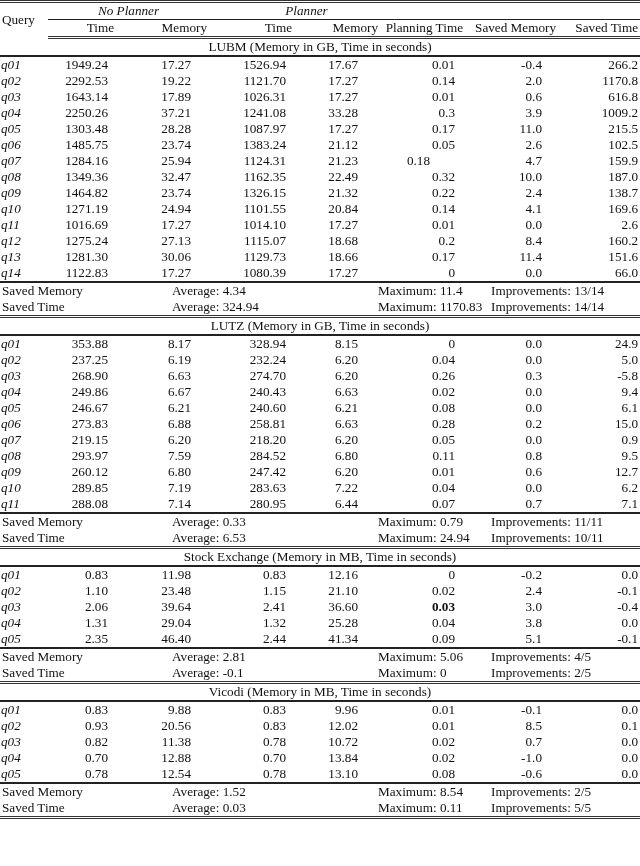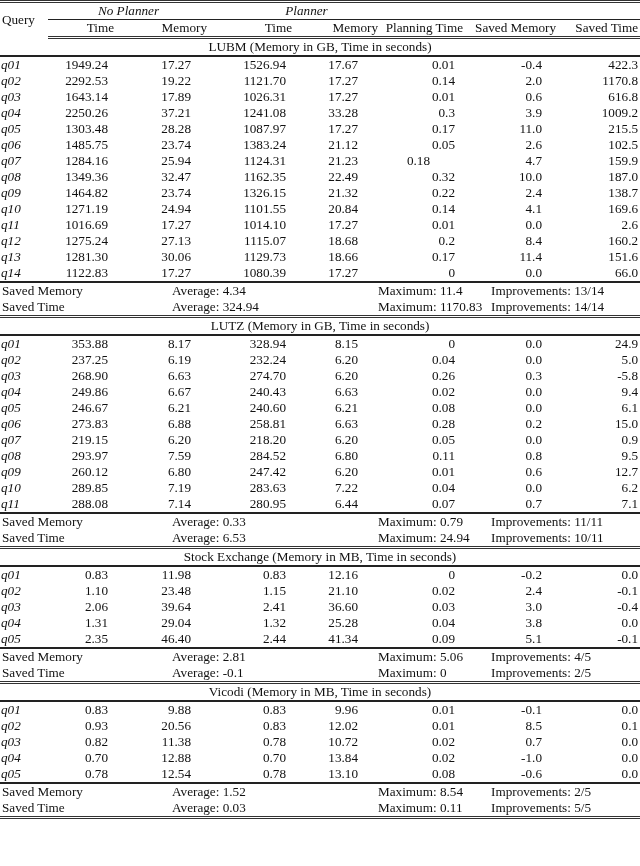--- a/index.html
+++ b/index.html
@@ -55,21 +55,21 @@
         <td colspan="8">LUBM (Memory in GB, Time in seconds)</td>
       </tr>
       <tr>
         <td class="q">q01</td>
         <td class="num" style="padding-right: 8px;">1949.24</td>
         <td class="num" style="padding-right: 18px;">17.27</td>
         <td class="num" style="padding-right: 8px;">1526.94</td>
         <td class="num" style="padding-right: 22px;">17.67</td>
         <td class="num" style="padding-right: 10px;">0.01</td>
         <td class="num" style="padding-right: 16px;">-0.4</td>
-        <td class="num">422.3</td>
+        <td class="num">266.2</td>
       </tr>
       <tr>
         <td class="q">q02</td>
         <td class="num" style="padding-right: 8px;">2292.53</td>
         <td class="num" style="padding-right: 18px;">19.22</td>
         <td class="num" style="padding-right: 8px;">1121.70</td>
         <td class="num" style="padding-right: 22px;">17.27</td>
         <td class="num" style="padding-right: 10px;">0.14</td>
         <td class="num" style="padding-right: 16px;">2.0</td>
         <td class="num">1170.8</td>
@@ -353,21 +353,21 @@
         <td class="num" style="padding-right: 10px;">0.02</td>
         <td class="num" style="padding-right: 16px;">2.4</td>
         <td class="num">-0.1</td>
       </tr>
       <tr>
         <td class="q">q03</td>
         <td class="num" style="padding-right: 8px;">2.06</td>
         <td class="num" style="padding-right: 18px;">39.64</td>
         <td class="num" style="padding-right: 8px;">2.41</td>
         <td class="num" style="padding-right: 22px;">36.60</td>
-        <td class="num" style="padding-right: 10px;">0.03</td>
+        <td class="num" style="padding-right: 10px; font-weight: bold;">0.03</td>
         <td class="num" style="padding-right: 16px;">3.0</td>
         <td class="num">-0.4</td>
       </tr>
       <tr>
         <td class="q">q04</td>
         <td class="num" style="padding-right: 8px;">1.31</td>
         <td class="num" style="padding-right: 18px;">29.04</td>
         <td class="num" style="padding-right: 8px;">1.32</td>
         <td class="num" style="padding-right: 22px;">25.28</td>
         <td class="num" style="padding-right: 10px;">0.04</td>

